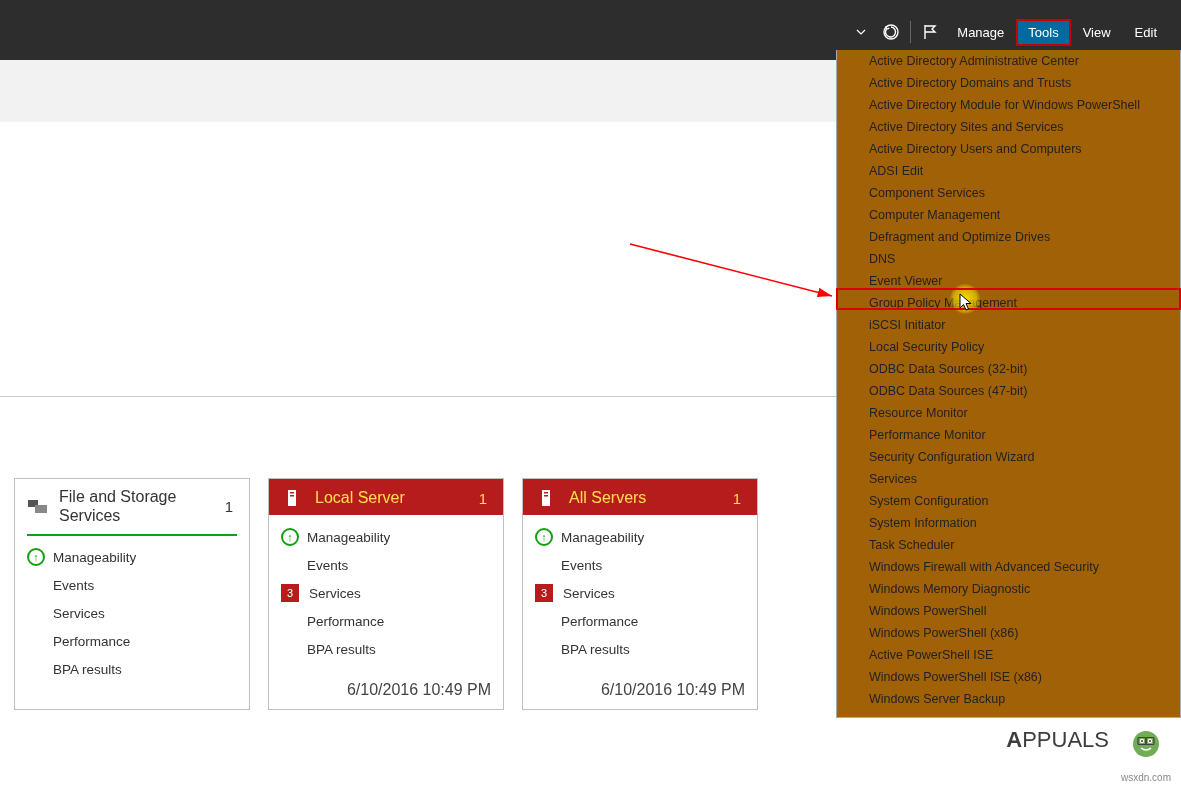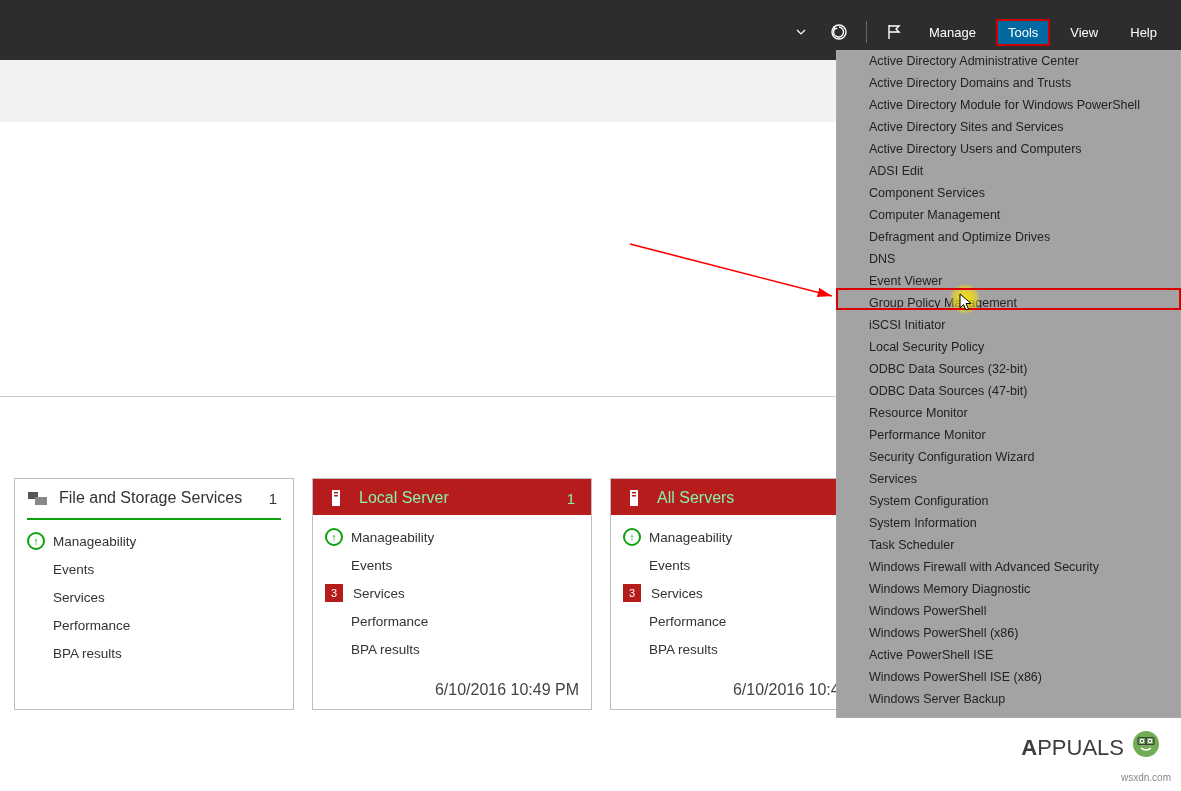--- a/index.html
+++ b/index.html
@@ -17,21 +17,21 @@
     height: 60px;
     position: relative;
     z-index: 3;
   }
   .topbar-right {
     position: absolute;
     right: 12px;
     top: 18px;
     display: flex;
     align-items: center;
-    gap: 8px;
+    gap: 0;
   }
   .tb-btn {
     color: #fff;
     padding: 6px 12px;
     cursor: pointer;
     font-size: 13px;
   }
   .tb-btn.selected { background: #0369a1; }
   .tb-btn.selected-outline { outline: 2px solid #c00; outline-offset: -2px; }
   .tb-icon {
@@ -74,36 +74,36 @@
   
   .tiles {
     position: absolute;
     top: 478px;
     left: 14px;
     display: flex;
     gap: 18px;
     z-index: 1;
   }
   .tile {
-    width: 280px;
+    width: 236px;
     border: 1px solid #bfbfbf;
     background: #fff;
     display: flex;
     flex-direction: column;
   }
   .tile-header {
     display: flex;
     align-items: center;
     padding: 8px 12px 6px 12px;
     gap: 10px;
     color: #333;
   }
   .tile-header.red {
     background: #b71c1c;
-    color: #86efac;
+    color: #fde047;
     gap: 12px;
   }
   .tile-header .title {
     font-size: 16px;
     flex: 1;
     line-height: 1.2;
   }
   .tile-header .count {
     font-size: 15px;
     padding-right: 4px;
@@ -159,21 +159,21 @@
   }
   .hdr-icon { width: 22px; height: 22px; display:flex; align-items:center; justify-content:center; }
   .hdr-icon svg { display:block; }
   
   .tools-menu {
     position: absolute;
     top: 50px;
     right: 0;
     width: 345px;
     height: 668px;
-    background: #a3a3a3;
+    background: #a16207;
     border: 1px solid #aaa;
     border-top: none;
     z-index: 5;
     overflow: hidden;
   }
   .tools-menu .menu-item {
     height: 22px;
     line-height: 22px;
     padding: 0 10px 0 32px;
     font-size: 12.5px;
@@ -205,22 +205,22 @@
     position: absolute;
     z-index: 11;
     pointer-events: none;
   }
   .watermark {
     position: absolute;
     right: 18px;
     bottom: 30px;
     z-index: 20;
     display:flex;
-    align-items:flex-end;
-    gap:5px;
+    align-items:flex-start;
+    gap:20px;
     color:#333;
     font-size:22px;
     font-weight:400;
     opacity:0.95;
   }
   .watermark .a-bold { font-weight:800; }
   .watermark svg { display:block; }
   .attrib {
     position: absolute;
     right: 10px; bottom: 8px;
@@ -249,21 +249,21 @@
     <div class="divider-v"></div>
     <div class="tb-icon">
       <svg width="18" height="18" viewBox="0 0 18 18" class="icon-stroke">
         <path d="M4 2 L4 16"></path>
         <path d="M4 3 L14 3 L11 6 L14 9 L4 9"></path>
       </svg>
     </div>
     <div class="tb-btn">Manage</div>
     <div class="tb-btn selected selected-outline">Tools</div>
     <div class="tb-btn">View</div>
-    <div class="tb-btn">Help</div>
+    <div class="tb-btn">Edit</div>
   </div>
 </div>
 
 <div class="gray-band"></div>
 <div class="content-white"></div>
 <div class="band-divider"></div>
 
 <div class="tiles" id="tiles">
     <div class="tile">
       <div class="tile-header gray">

